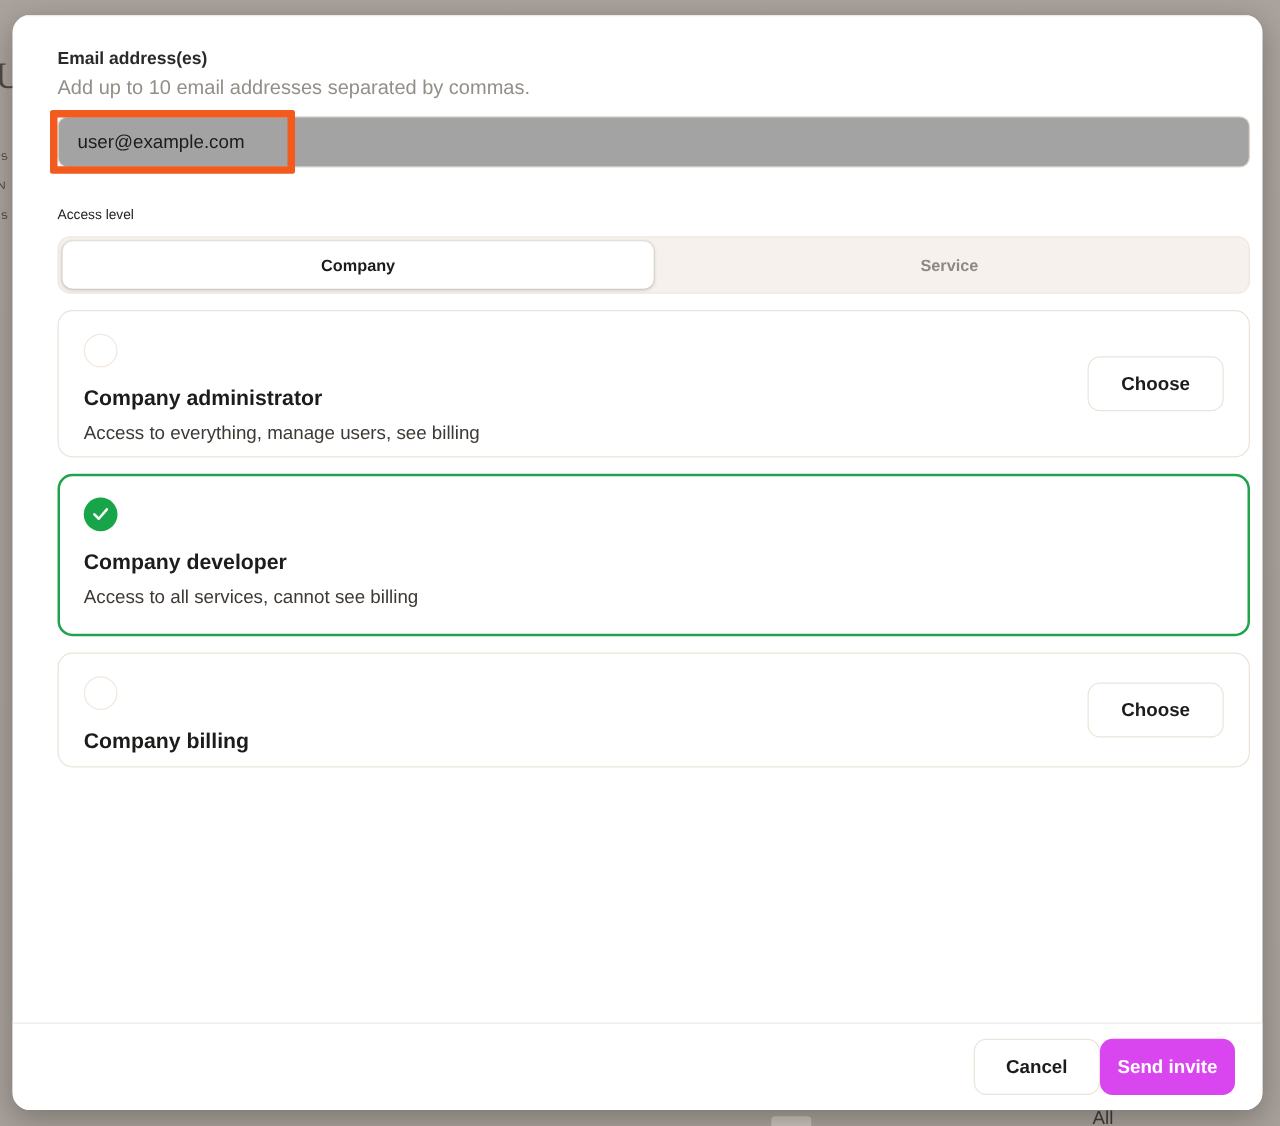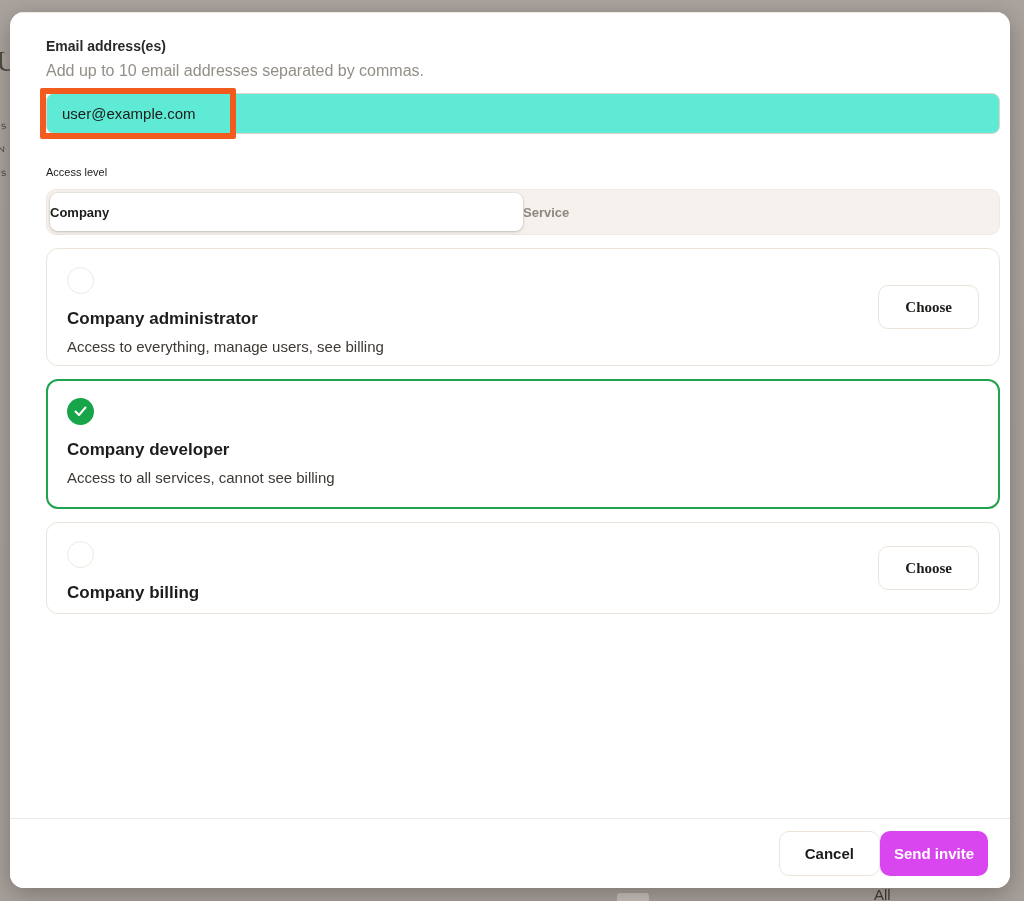--- a/index.html
+++ b/index.html
@@ -50,38 +50,38 @@
 
   .field-label { font-size: 14px; font-weight: 700; color: #2b2a28; }
   .field-helper { margin-top: 8px; font-size: 16px; color: #938e87; }
 
   .input-wrap { position: relative; margin-top: 13px; }
   .email-input {
     width: 954px; height: 41px;
     border: 1px solid #ddd5cc; border-radius: 8px;
     padding: 0 15px; font-size: 15px; color: #1d1c1a;
     font-family: "Liberation Sans", sans-serif;
-    outline: none; background: #5eead4;
+    outline: none; background: #a3a3a3;
   }
   .annotation-box {
     position: absolute; left: -6px; top: -5px;
     width: 196px; height: 51px;
     border: 6px solid #f25b1d; border-radius: 2px;
     pointer-events: none;
   }
 
   .access-label { margin-top: 32px; font-size: 11px; font-weight: 500; color: #1d1c1a; }
 
   .segmented {
     margin-top: 11px; height: 46px; width: 954px;
     background: #f6f1ec; border: 1px solid #efe7e0; border-radius: 10px;
     display: flex; align-items: stretch; padding: 3px;
   }
   .segment {
-    flex: 1 1 0; display: flex; align-items: center; justify-content: flex-start;
+    flex: 1 1 0; display: flex; align-items: center; justify-content: center;
     font-size: 13px; font-weight: 600; color: #8d8881; border-radius: 8px; cursor: pointer;
   }
   .segment.selected {
     background: #ffffff; color: #1d1c1a;
     box-shadow: 0 1px 3px rgba(60,50,40,0.25), 0 0 0 1px rgba(60,50,40,0.04);
   }
 
   .role-card {
     position: relative; width: 954px;
     border: 1px solid #ebe3da; border-radius: 12px;
@@ -101,21 +101,21 @@
   .radio-circle.checked svg { display: block; }
 
   .role-title { margin-top: 15px; font-size: 17px; font-weight: 700; color: #1d1c1a; }
   .role-desc { margin-top: 9px; font-size: 15px; color: #3e3934; }
 
   .choose-btn {
     position: absolute; right: 20px; top: 50%; transform: translateY(-50%);
     height: 44px; padding: 0 26px;
     background: #fff; border: 1px solid #ece4db; border-radius: 10px;
     font-size: 15px; font-weight: 600; color: #1d1c1a; cursor: pointer;
-    font-family: Liberation Serif, serif;
+    font-family: Liberation Sans, sans-serif;
   }
 
   .modal-footer {
     position: absolute; left: 0; right: 0; bottom: 0; height: 70px;
     border-top: 1px solid #efe9e3;
     display: flex; align-items: center; justify-content: flex-end;
     padding-right: 22px; background: #fff;
   }
   .cancel-btn {
     height: 45px; padding: 0 25px;

